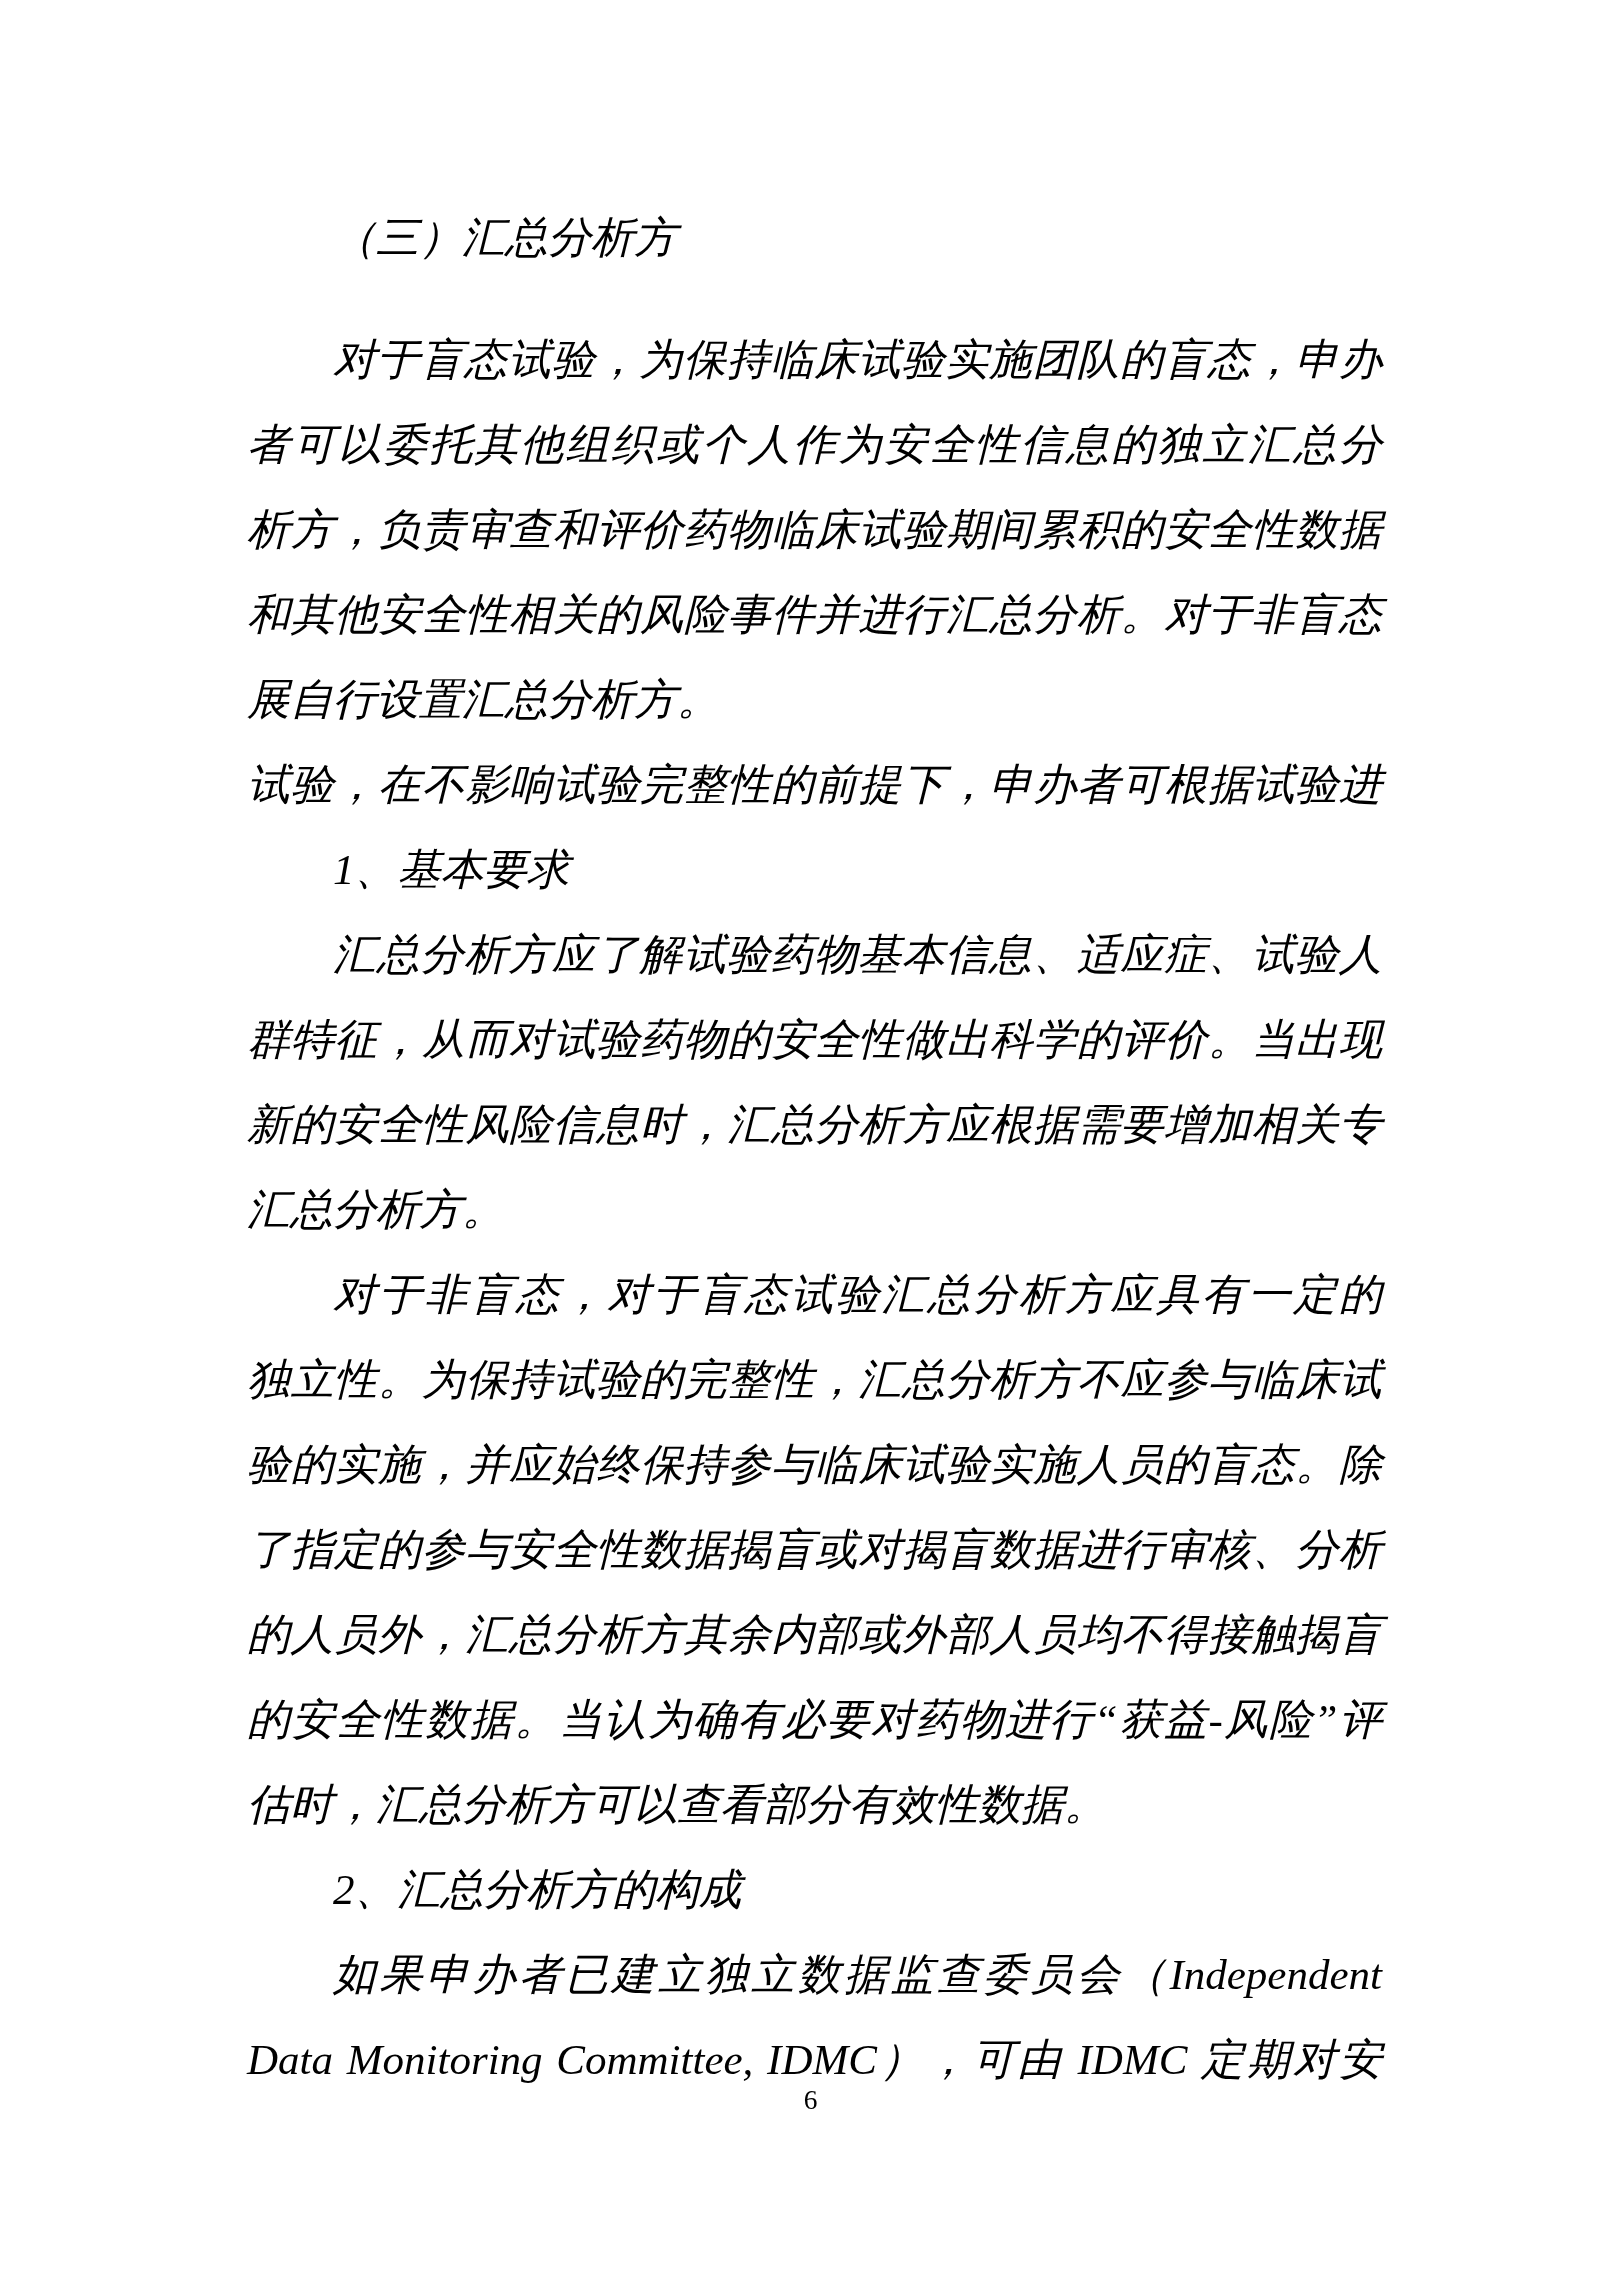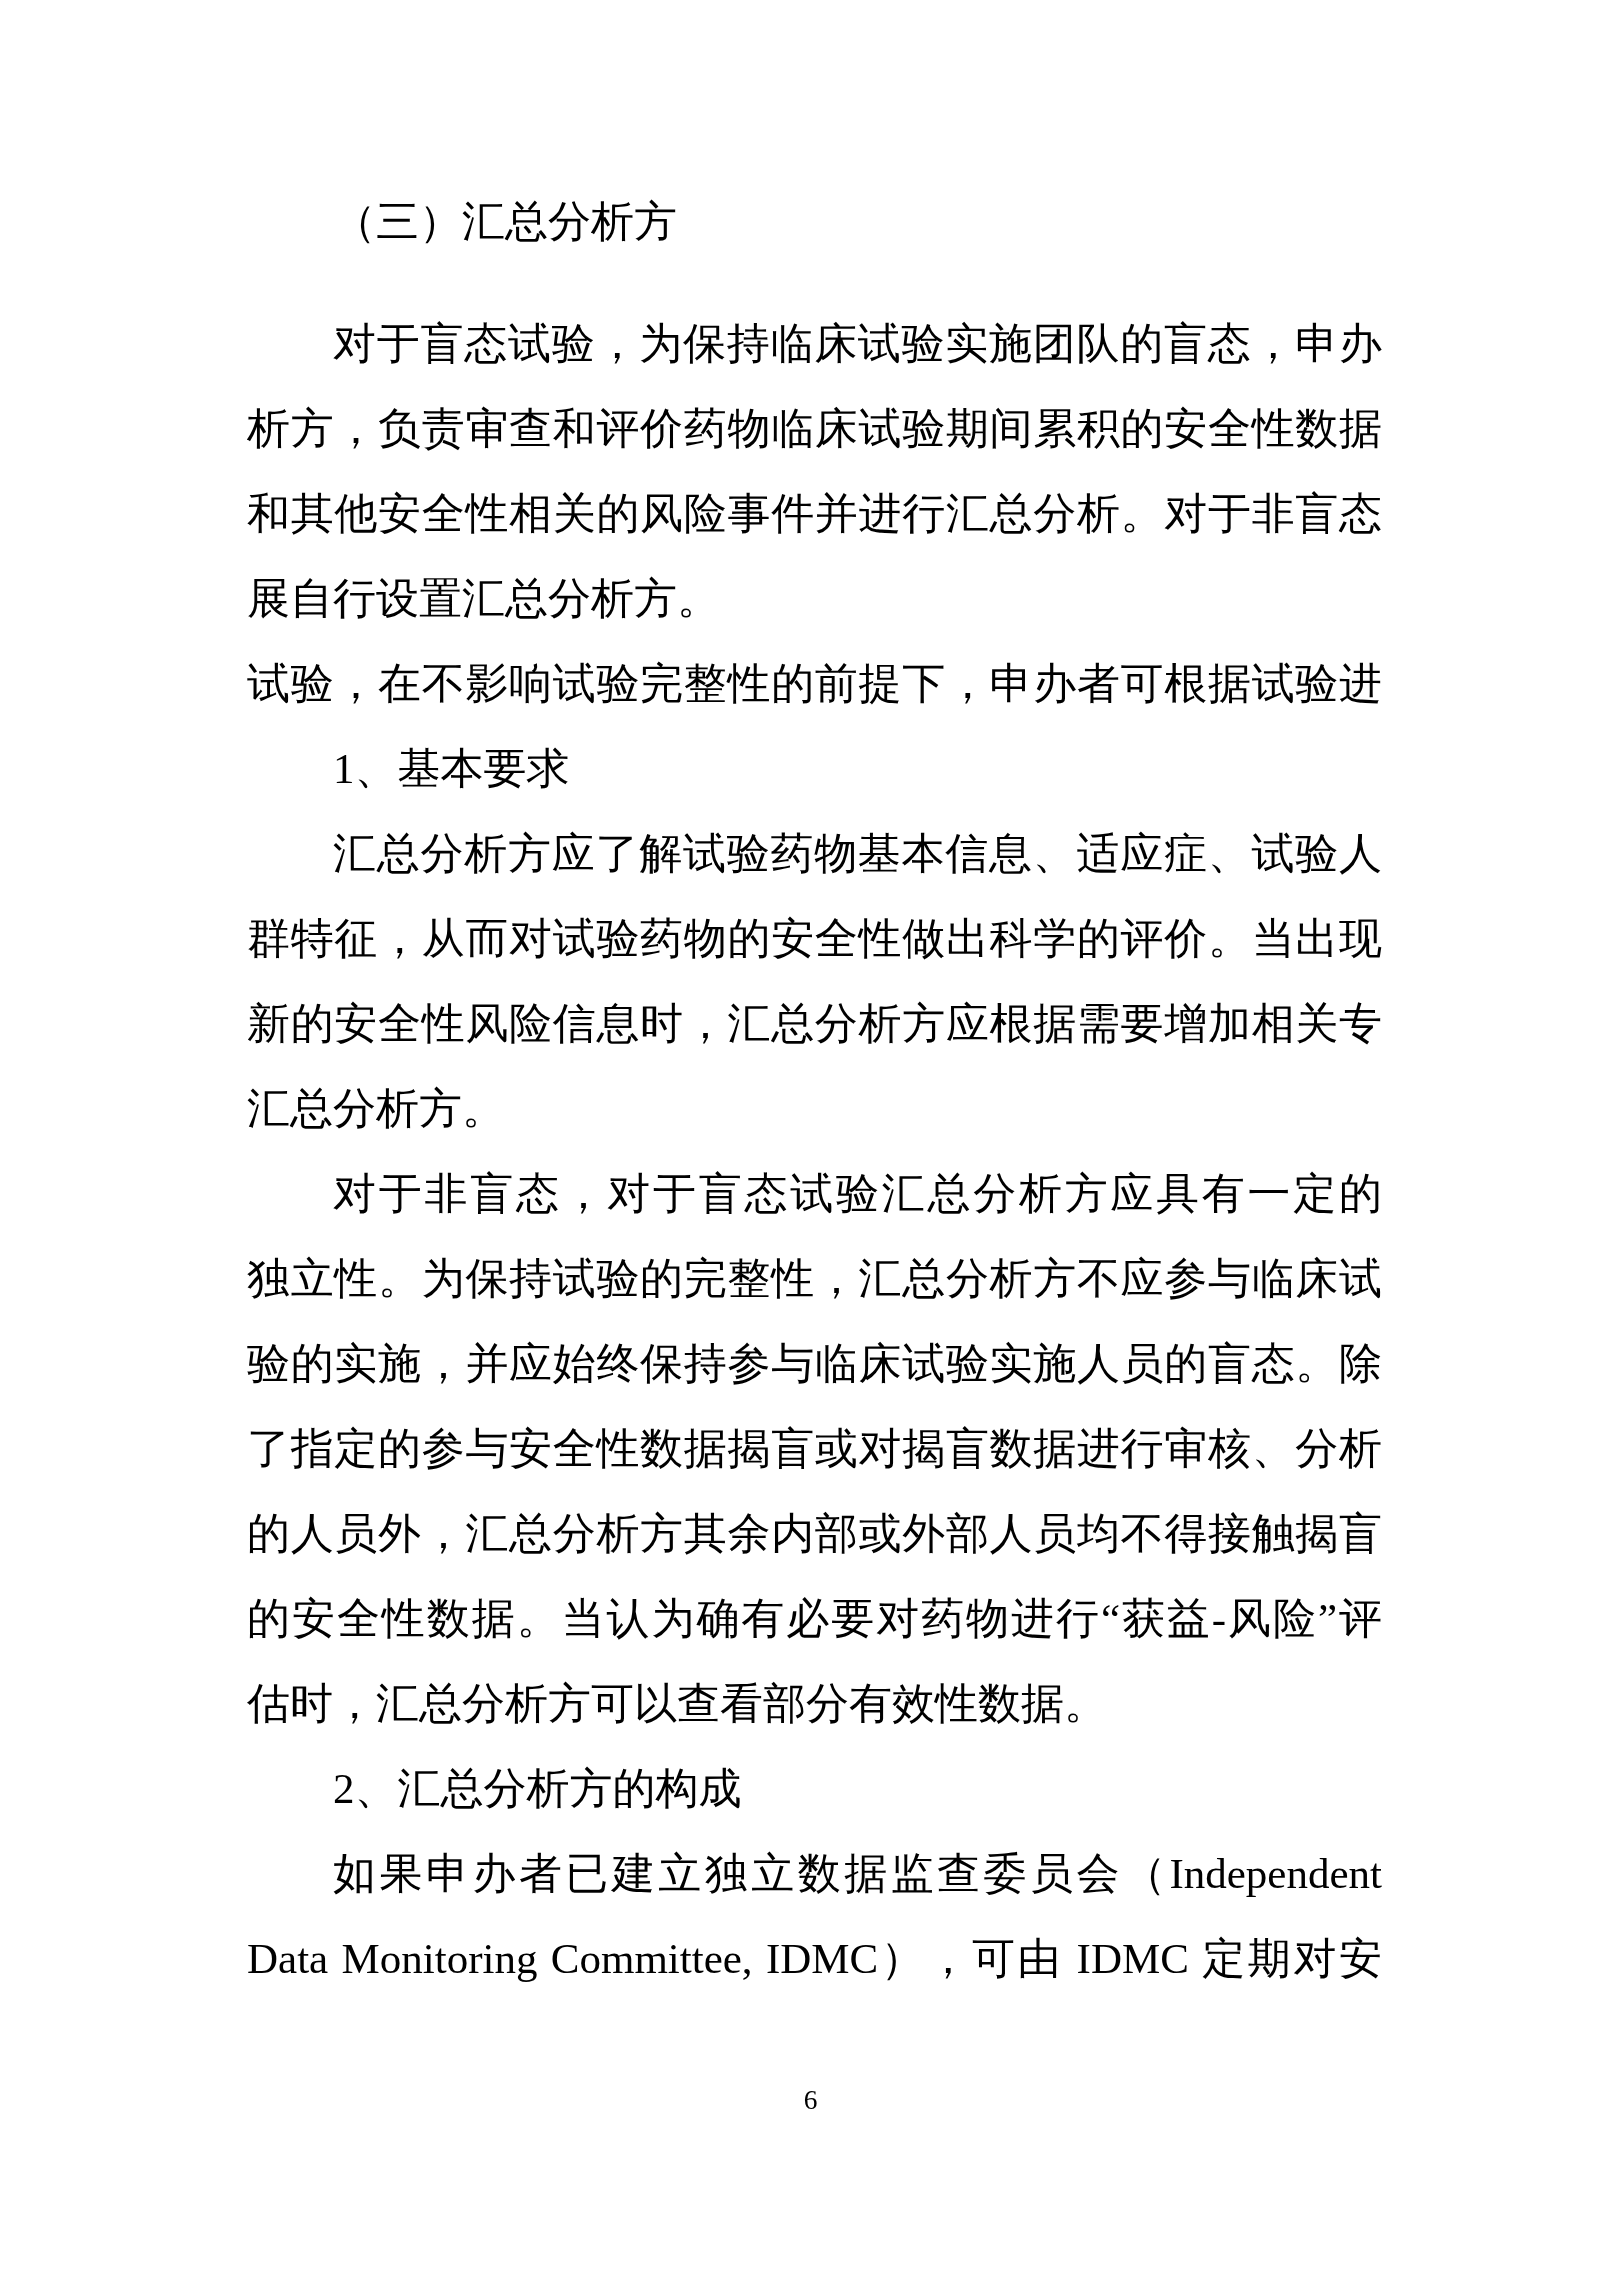--- a/index.html
+++ b/index.html
@@ -12,22 +12,23 @@
     width: 1621px;
     height: 2293px;
     background: #ffffff;
     overflow: hidden;
     font-family: "Liberation Serif", "DejaVu Serif", serif;
     color: #000000;
   }
   .text-block {
     position: absolute;
     left: 247px;
-    top: 179px;
+    top: 195px;
     width: 1135px;
+    font-style: italic;
   }
   .line {
     height: 85px;
     line-height: 85px;
     font-size: 43px;
     letter-spacing: 0;
     color: #000000;
   }
   .line.indent {
     padding-left: 86px;
@@ -51,20 +52,21 @@
     color: #000000;
   }
 </style>
 </head>
 <body>
 
 <div class="page">
   <div class="text-block">
       <div class="line indent heading">（三）汇总分析方</div>
       <div class="line indent justify">对于盲态试验，为保持临床试验实施团队的盲态，申办</div>
+      <div class="line justify">者可以委托其他组织或个人作为安全性信息的独立汇总分</div>
       <div class="line justify">析方，负责审查和评价药物临床试验期间累积的安全性数据</div>
       <div class="line justify">和其他安全性相关的风险事件并进行汇总分析。对于非盲态</div>
       <div class="line">展自行设置汇总分析方。</div>
       <div class="line justify">试验，在不影响试验完整性的前提下，申办者可根据试验进</div>
       <div class="line indent">1、基本要求</div>
       <div class="line indent justify">汇总分析方应了解试验药物基本信息、适应症、试验人</div>
       <div class="line justify">群特征，从而对试验药物的安全性做出科学的评价。当出现</div>
       <div class="line justify">新的安全性风险信息时，汇总分析方应根据需要增加相关专</div>
       <div class="line">汇总分析方。</div>
       <div class="line indent justify">对于非盲态，对于盲态试验汇总分析方应具有一定的</div>

